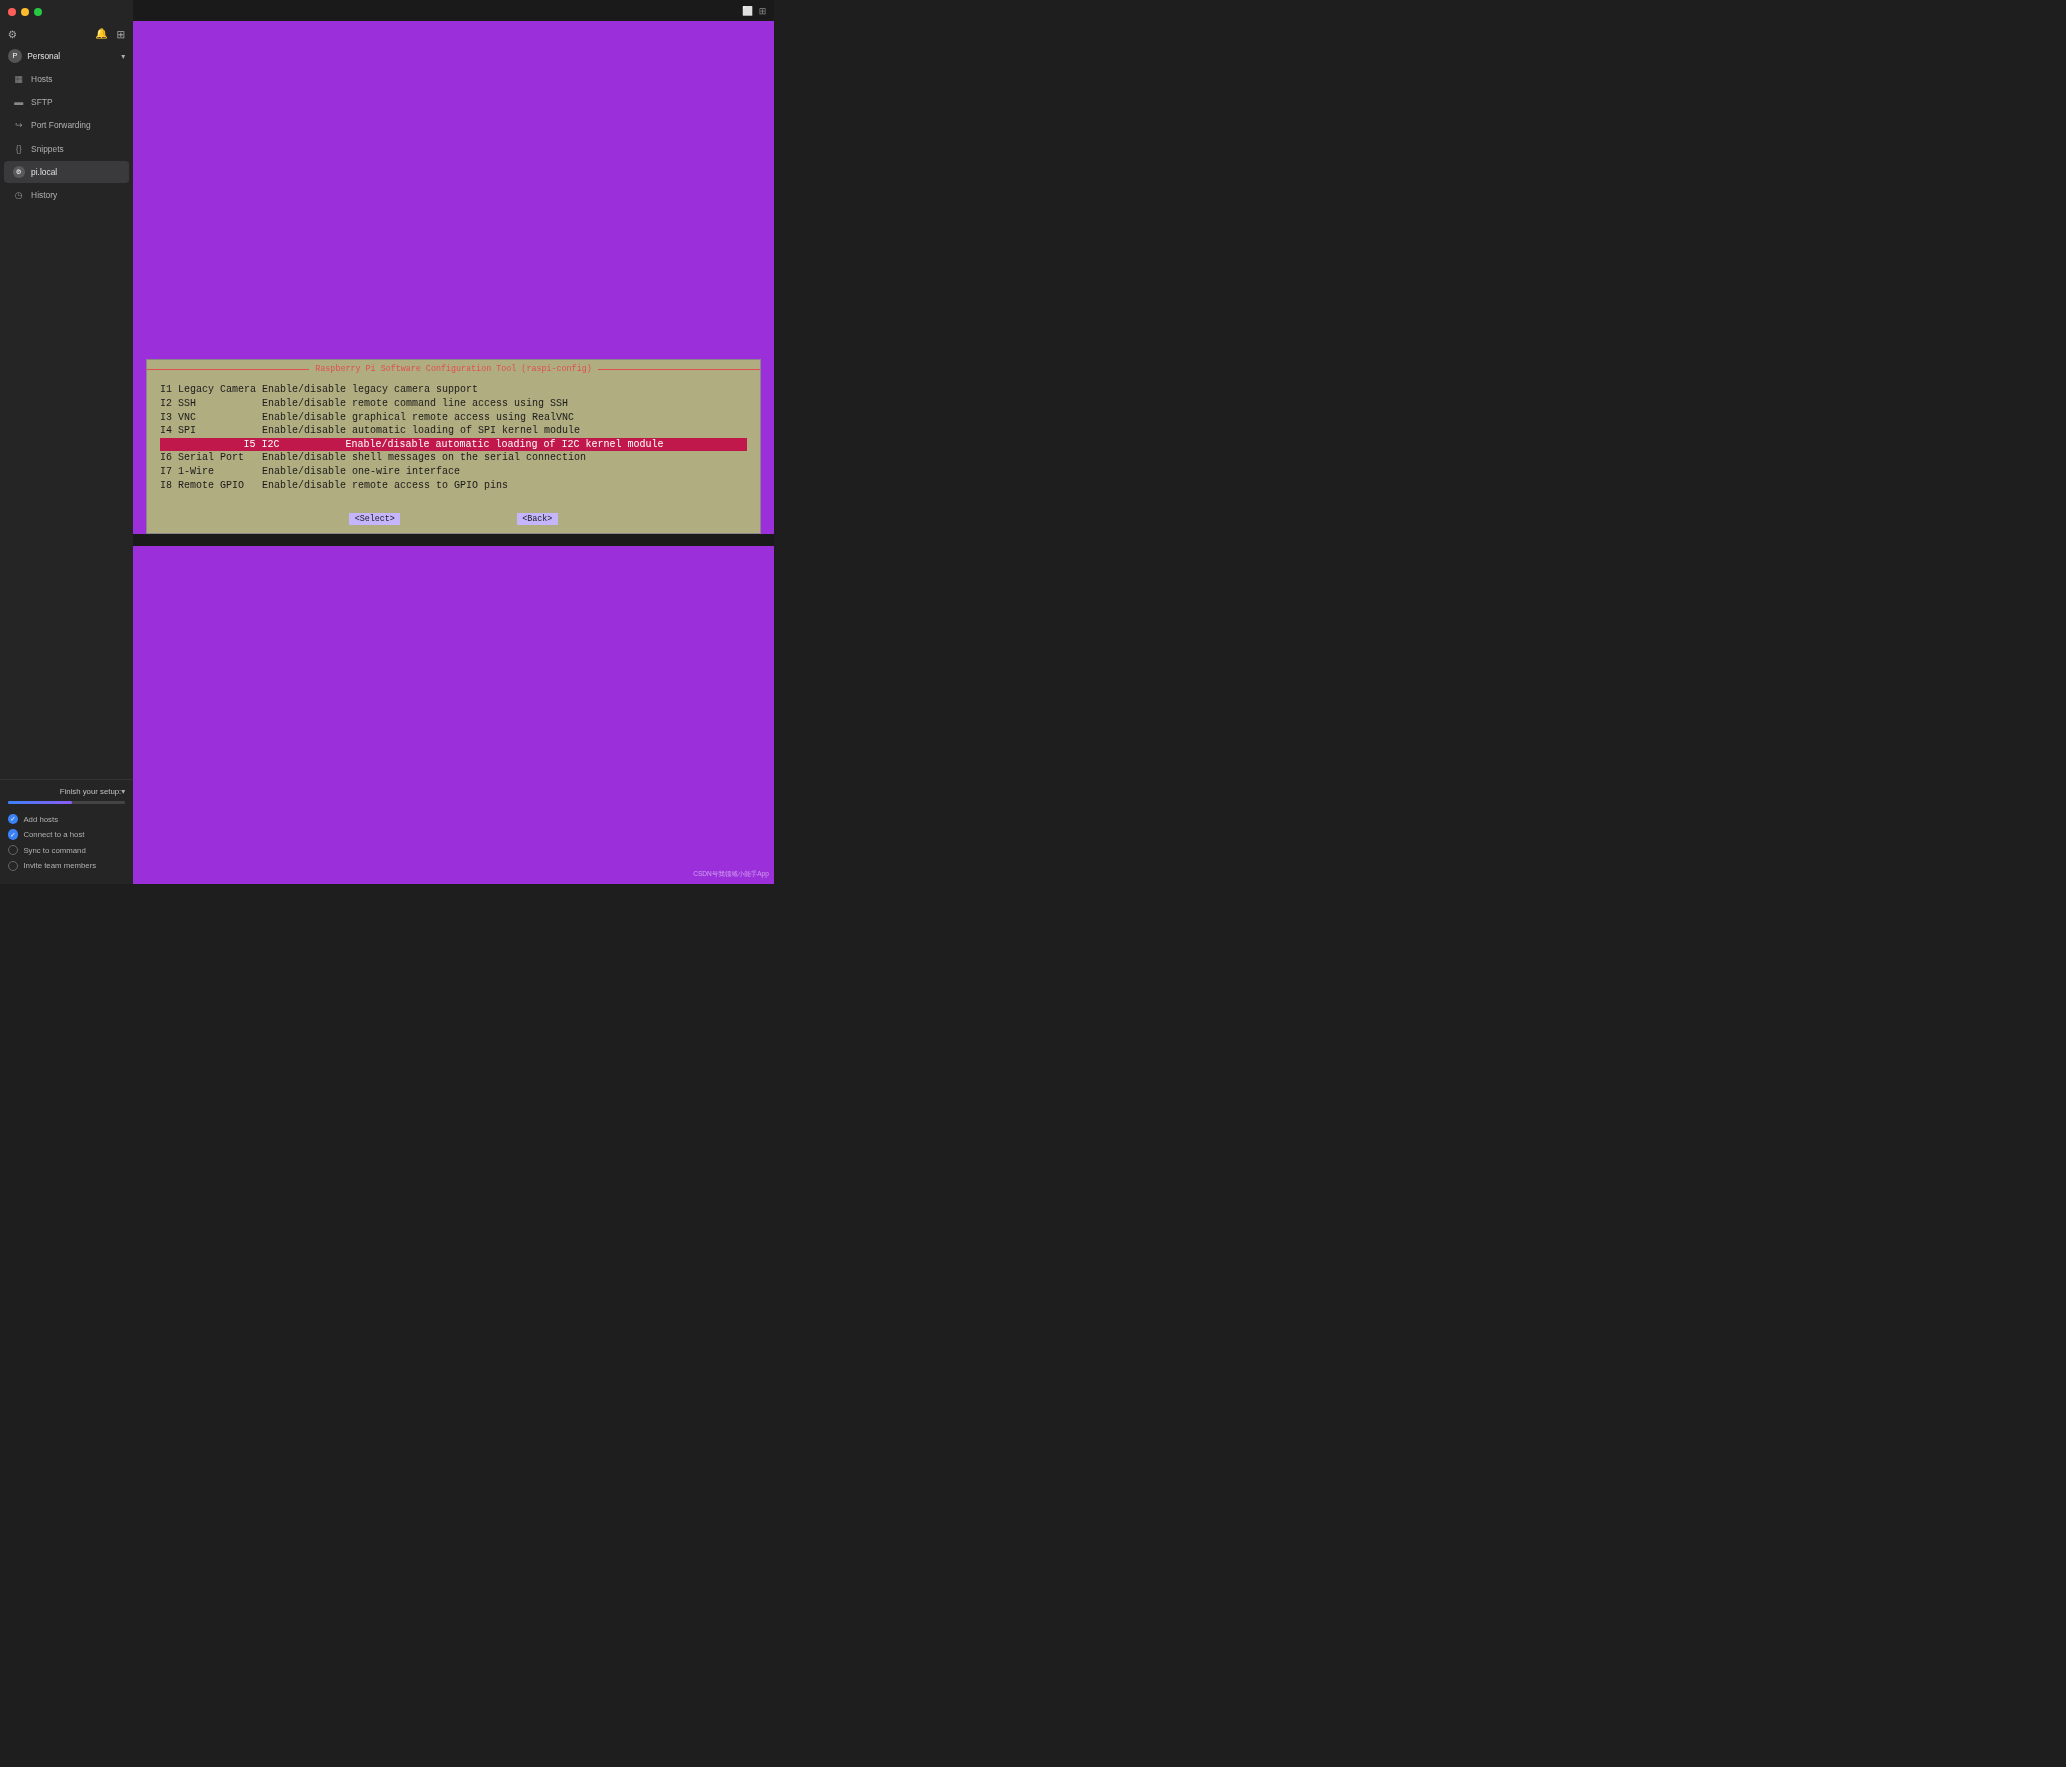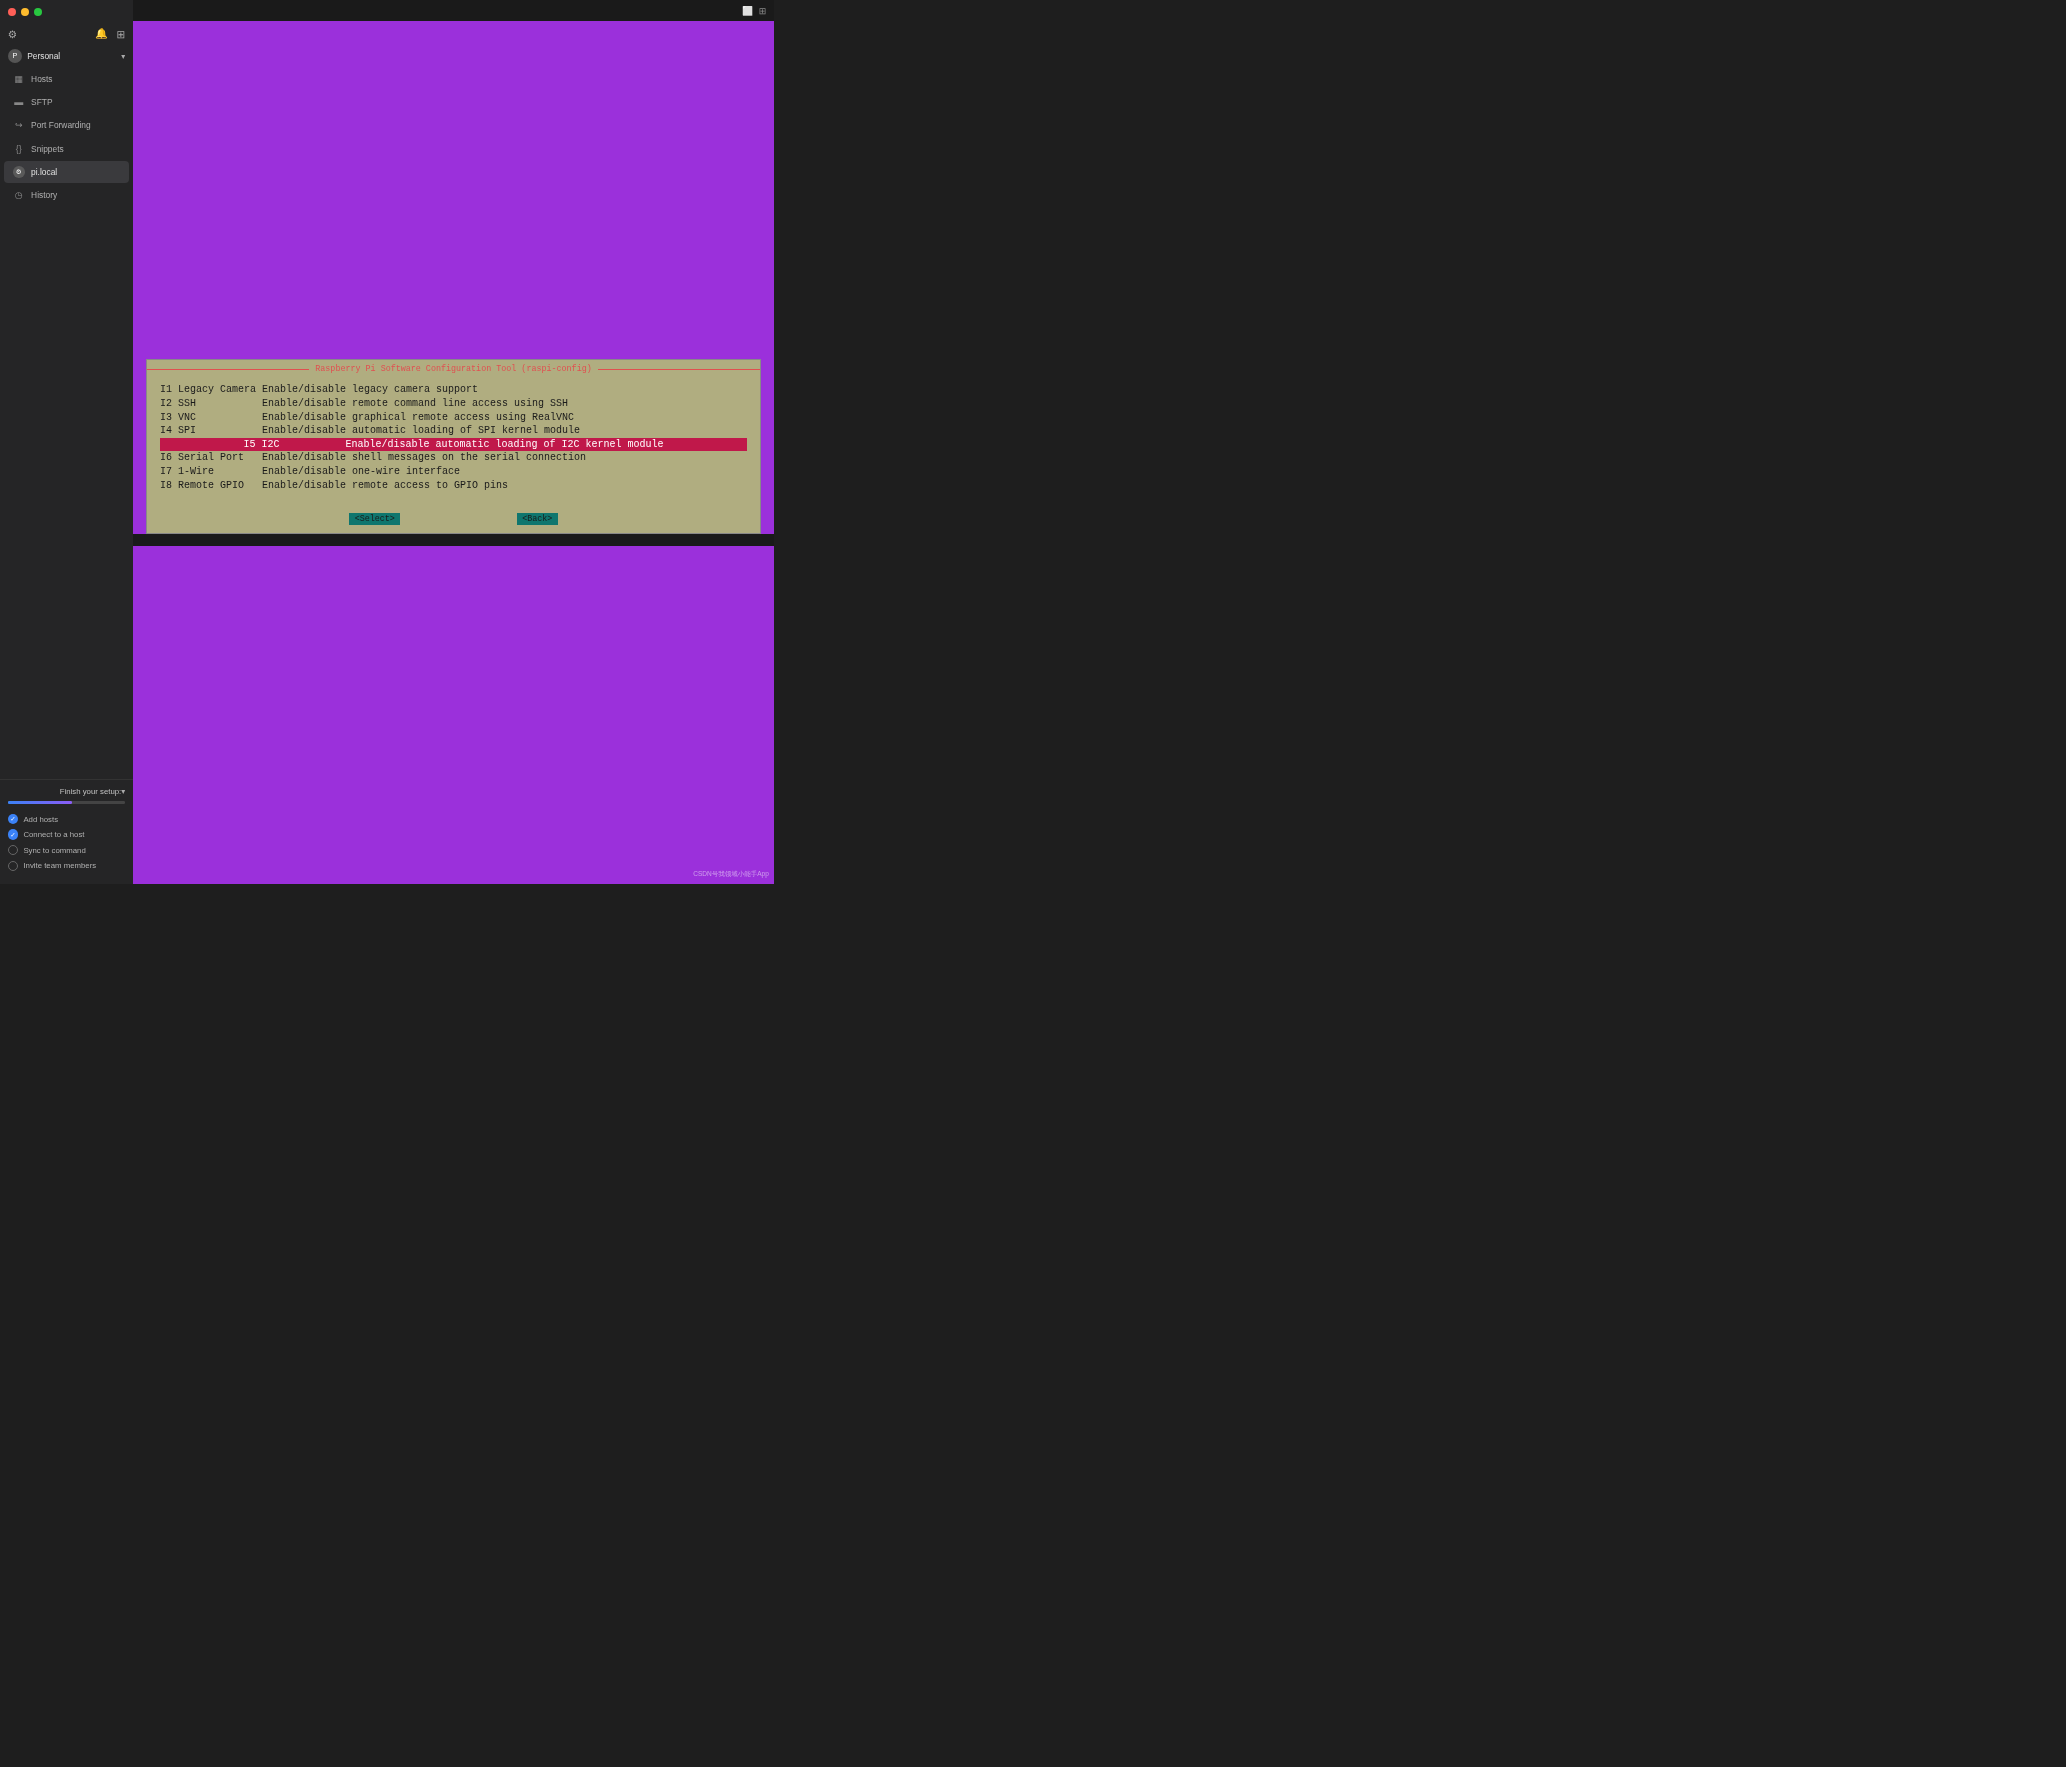--- a/index.html
+++ b/index.html
@@ -274,21 +274,21 @@
 
     .dialog-buttons {
       display: flex;
       justify-content: center;
       gap: 117px;
       padding: 10.4px 0 7.8px 0;
       font-family: 'Courier New', monospace;
       font-size: 8.4px;
     }
     .dialog-btn {
-      background: #0f766e;
+      background: #c4b5fd;
       border: none;
       color: #1a1a1a;
       font-family: 'Courier New', monospace;
       font-size: 8.4px;
       cursor: pointer;
       padding: 1.3px 5.2px;
     }
 
     .terminal-bottom-bar {
       height: 11.7px;

